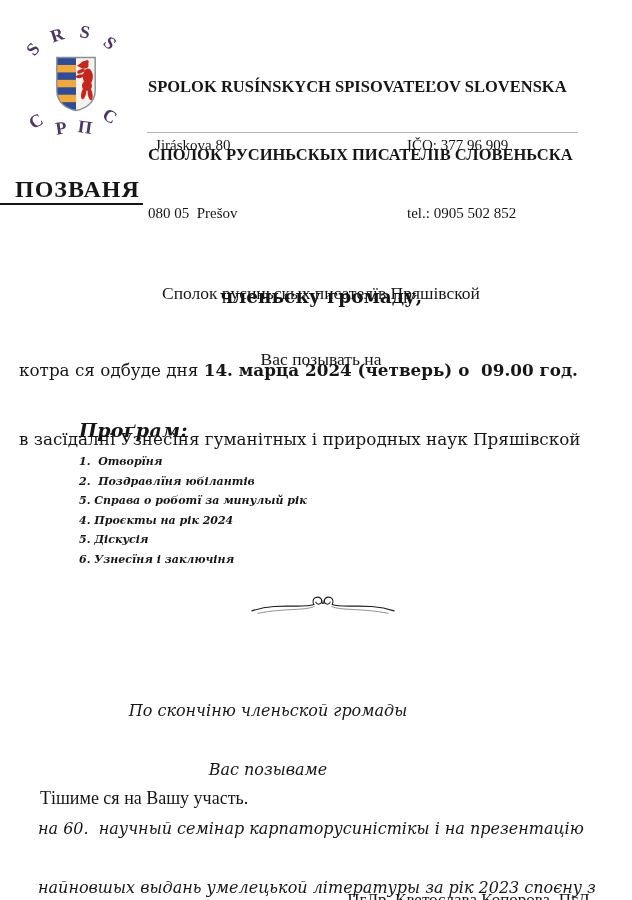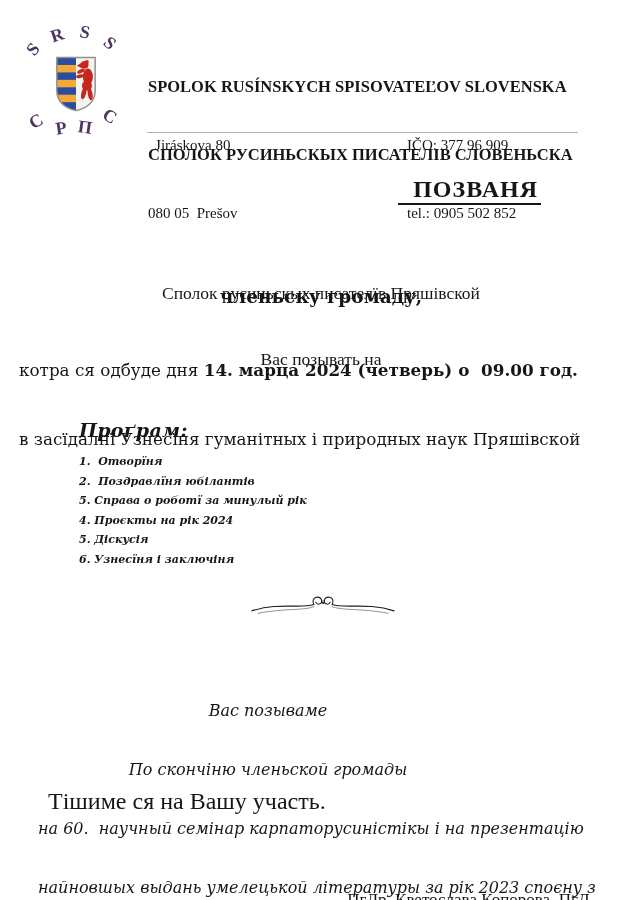--- a/index.html
+++ b/index.html
@@ -26,21 +26,21 @@
   
   .org-names{
     position:absolute;left:148px;top:31px;width:460px;
     font-weight:bold;font-size:16.5px;line-height:22.5px;white-space:pre;
   }
   .addr{position:absolute;top:89px;font-size:15px;line-height:22.5px;white-space:pre;}
   .addr-left{left:148px;text-align:center;}
   .addr-right{left:407px;}
   .header-rule{position:absolute;left:147px;top:132px;width:431px;height:0;border-top:1.5px solid #b5b3b6;}
   
-  .doc-title{position:absolute;left:0;top:176px;width:541px;text-align:right;}
+  .doc-title{position:absolute;left:0;top:176px;width:541px;text-align:left;}
   .doc-title span{
     font-size:24px;font-weight:bold;letter-spacing:1px;
     border-bottom:2.5px solid #161616;padding:0 3px 1px 15px;
   }
   
   .intro{position:absolute;left:40px;top:238px;width:562px;text-align:center;
          font-size:17.5px;line-height:22px;white-space:pre;}
   .event{position:absolute;left:40px;top:286px;width:562px;text-align:center;
          font-family:"DejaVu Serif",serif;font-weight:bold;font-size:18.5px;white-space:pre;}
   .details{position:absolute;left:19px;top:313px;width:604px;text-align:left;
@@ -49,21 +49,21 @@
   .program{position:absolute;left:79px;top:419px;font-family:"DejaVu Serif",serif;font-style:italic;}
   .program-heading{font-weight:bold;font-size:19px;letter-spacing:0.3px;margin-bottom:11px;}
   .program-item{font-size:11px;line-height:19.6px;white-space:pre;font-weight:bold;}
   
   .flourish{position:absolute;left:250px;top:592px;width:146px;height:30px;}
   
   .seminar{position:absolute;left:38px;top:662px;width:460px;text-align:center;
          font-family:"DejaVu Serif",serif;font-style:italic;font-size:16px;
          line-height:19.6px;white-space:pre;}
   
-  .closing{position:absolute;left:48px;top:788px;font-size:24px;white-space:pre;}
+  .closing{position:absolute;left:40px;top:788px;font-size:18px;white-space:pre;}
   .signature{position:absolute;right:34px;top:844px;text-align:right;
          font-size:17px;line-height:22.5px;white-space:pre;}
 </style>
 </head>
 <body>
 
 <div class="page">
 
   <div class="logo">
     <span class="logo-letter lt-s1">S</span>
@@ -157,22 +157,22 @@
         <path stroke-width="2.4" d="M296 36 C 242 18, 194 32, 169 23"></path>
         <path stroke-width="1" d="M284 41 C 228 30, 188 36, 168 27"></path>
         <path stroke-width="2.2" d="M131 23 C 124 8, 143 3, 147 13 C 150 21, 139 26, 135 18"></path>
         <path stroke-width="2.2" d="M147 13 C 147 23, 153 23, 153 13"></path>
         <path stroke-width="2.2" d="M169 23 C 176 8, 157 3, 153 13 C 150 21, 161 26, 165 18"></path>
       </g>
     </svg>
   </div>
 
   <div class="seminar">
+    <div>По скончіню членьской громады</div>
     <div>Вас позываме</div>
-    <div>По скончіню членьской громады</div>
     <div>на 60.  научный семінар карпаторусиністікы і на презентацію</div>
     <div>найновшых выдань умелецькой літературы за рік 2023 споєну з</div>
     
   </div>
 
   <div class="closing">Тішиме ся на Вашу участь.</div>
 
   <div class="signature">
     <div>ПгДр. Кветослава Копорова, ПгД.,</div>
     

